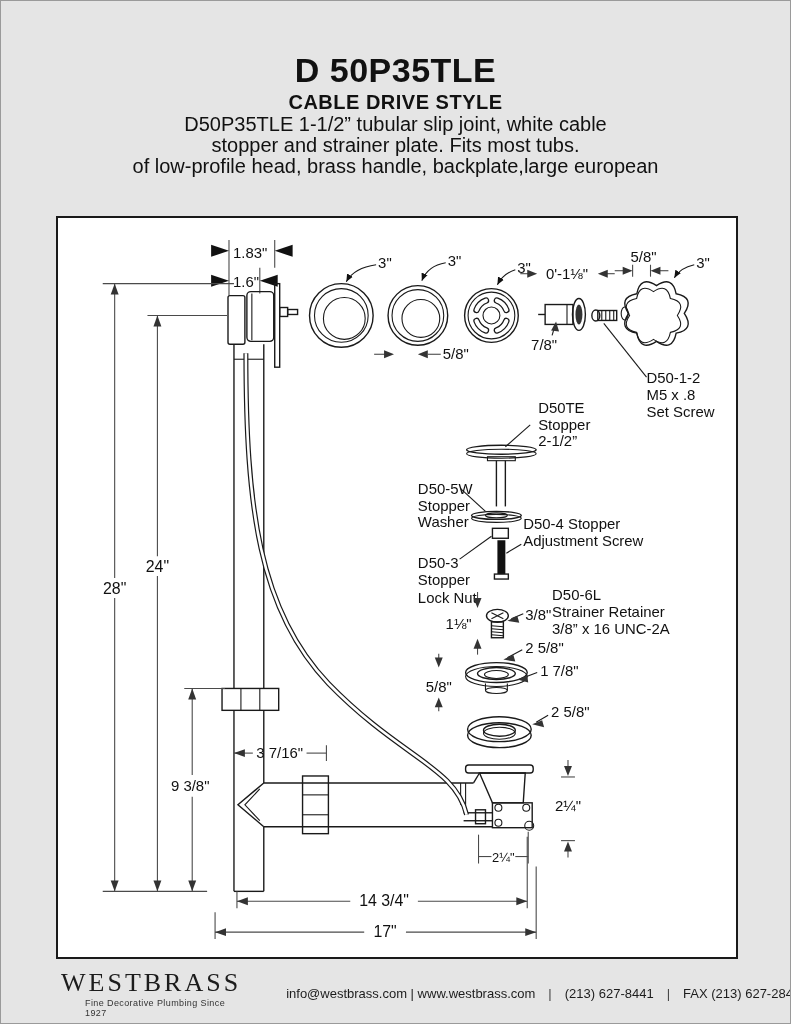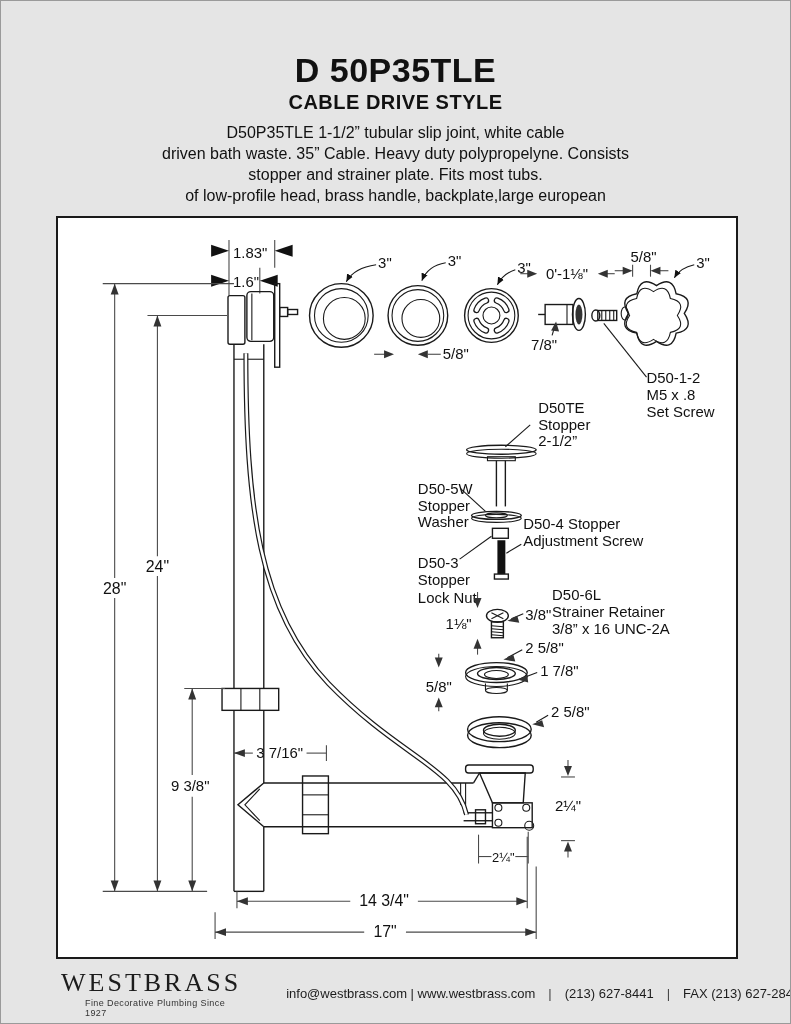--- a/index.html
+++ b/index.html
@@ -1,21 +1,21 @@
 <!DOCTYPE html>
 <html><head>
 <meta charset="utf-8">
 <style>
   html,body{margin:0;padding:0;background:#fff;}
   .page{position:relative;width:791px;height:1024px;background:#e5e5e5;border:1px solid #9a9a9a;box-sizing:border-box;overflow:hidden;font-family:"Liberation Sans",sans-serif;color:#111;}
   
   .hdr{position:absolute;top:50px;left:0;width:100%;text-align:center;}
   .hdr h1{margin:0;font-size:34px;font-weight:bold;letter-spacing:.5px;}
   .hdr h2{margin:1px 0 0 0;font-size:20px;font-weight:bold;letter-spacing:.5px;}
-  .desc{margin-top:8px;font-size:16px;line-height:21px;}
+  .desc{font-size:20px;line-height:21px;}
   
   .drawing-box{position:absolute;left:55px;top:215px;width:682px;height:743px;border:2px solid #1a1a1a;box-sizing:border-box;background:#fff;}
   .drawing-box svg{display:block;width:100%;height:100%;}
   .ln{fill:none;stroke:#1a1a1a;stroke-width:1.4;}
   .lt{fill:none;stroke:#1a1a1a;stroke-width:1.1;}
   .dim{fill:none;stroke:#4a4a4a;stroke-width:1.1;}
   .ldr{fill:none;stroke:#1a1a1a;stroke-width:1.1;}
   .ah{fill:#333;stroke:none;}
   .bigah{fill:#111;stroke:none;}
   text{font-family:"Liberation Sans",sans-serif;fill:#111;}
@@ -35,21 +35,20 @@
 </head>
 <body>
 
 <div class="page">
 
   <div class="hdr">
     <h1>D 50P35TLE</h1>
     <h2>CABLE DRIVE STYLE</h2>
     <div class="desc">
       <div>D50P35TLE  1-1/2” tubular slip joint, white cable</div>
-      <div>driven bath waste. 35” Cable. Heavy duty polypropelyne. Consists</div>
       <div>stopper and strainer plate. Fits most tubs.</div>
       <div>of low-profile head, brass handle, backplate,large european</div>
     </div>
   </div>
 
   <div class="drawing-box">
     <svg viewBox="0 0 682 743" preserveAspectRatio="none">
       <defs>
         <marker id="ma" viewBox="0 0 10 10" refX="9" refY="5" markerWidth="7.5" markerHeight="7.5" orient="auto">
           <path d="M0,1 L9,5 L0,9 Z" fill="#111"></path>

